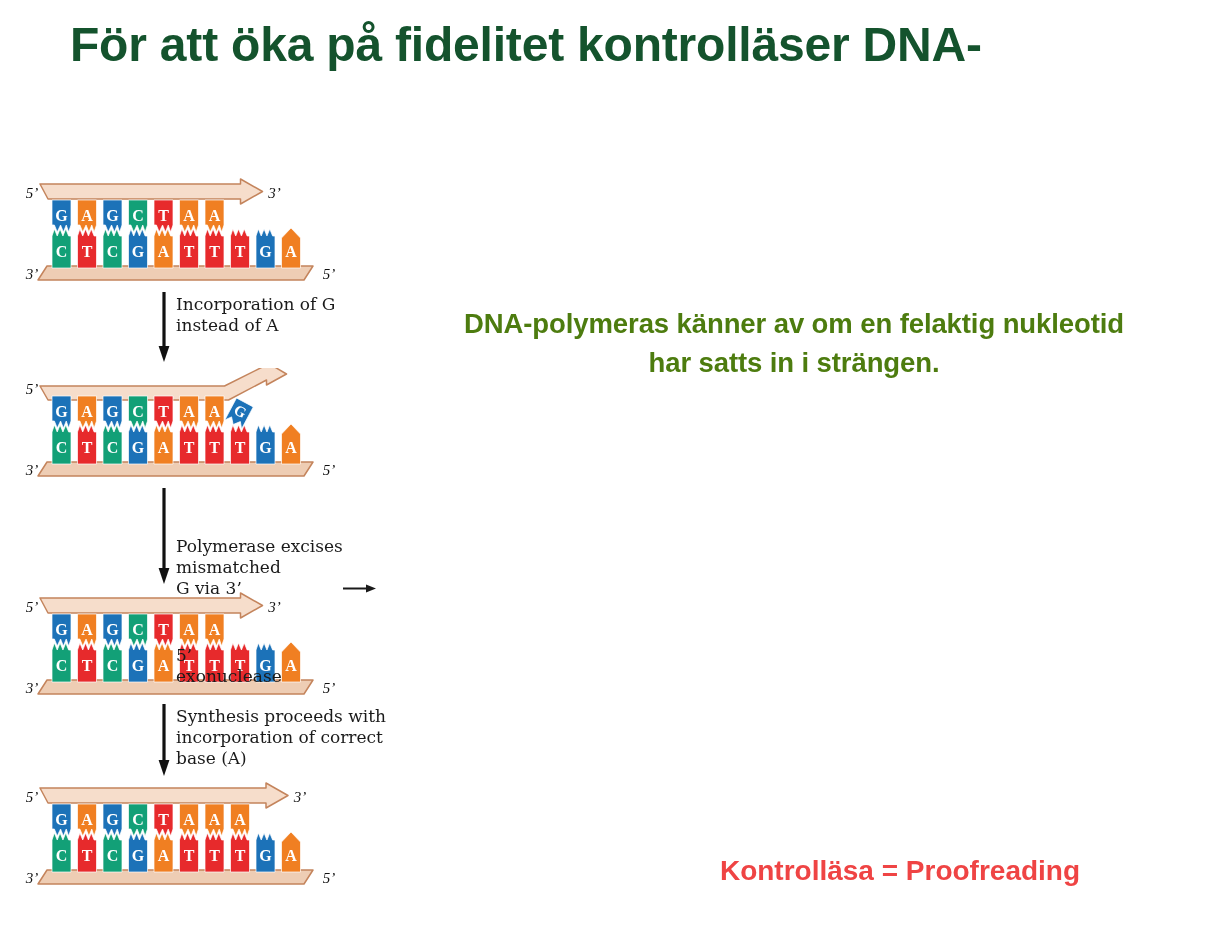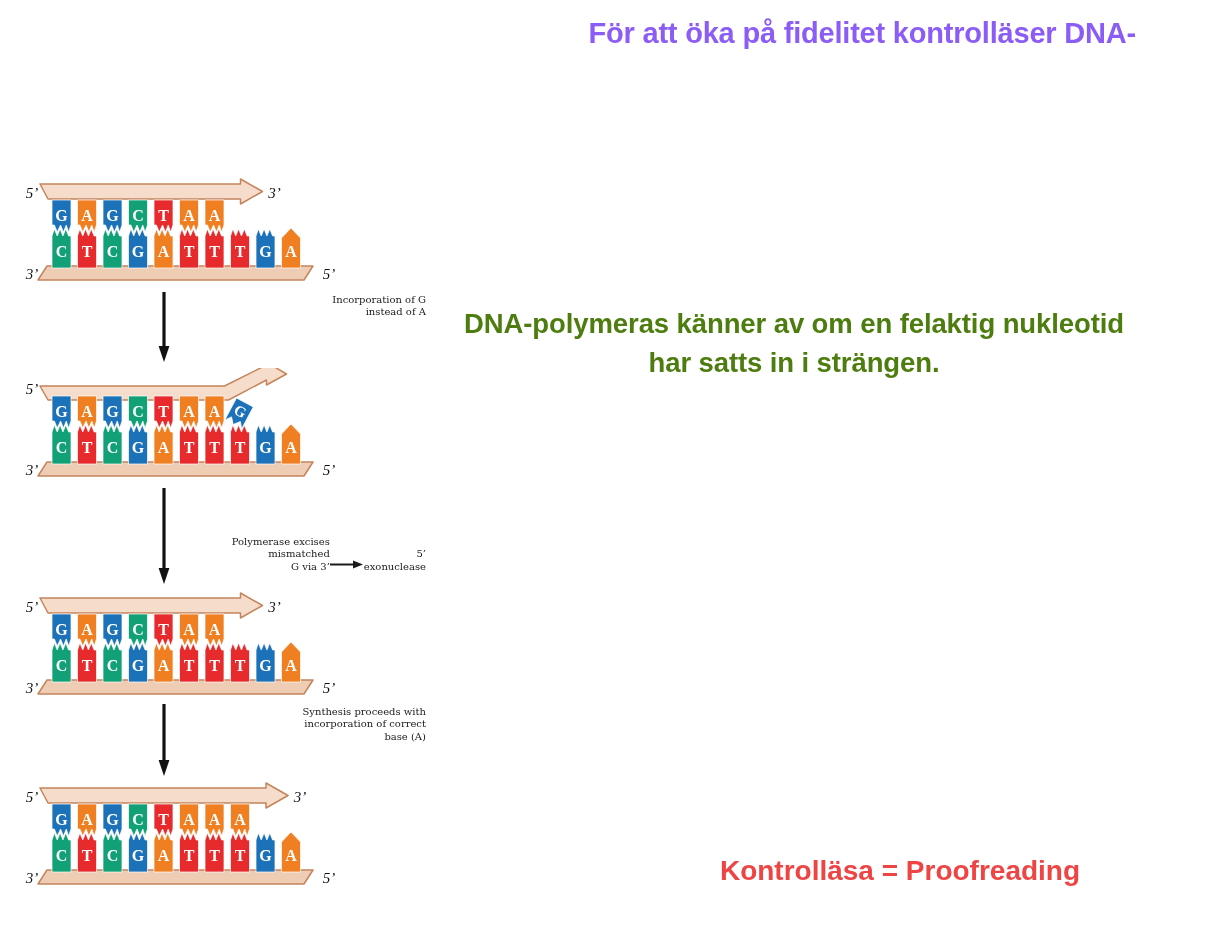--- a/index.html
+++ b/index.html
@@ -6,22 +6,22 @@
   body{
     width:1206px;height:938px;background:#ffffff;overflow:hidden;
     font-family:"Liberation Sans", sans-serif;color:#000;
     position:relative;
   }
   #slide{position:absolute;inset:0;}
 
   
   #title{
     position:absolute;left:70px;top:16px;width:1066px;
-    text-align:right;font-size:29px;line-height:1.22;
-    font-weight:700;letter-spacing:-.2px;color:#8b5cf6;
+    text-align:left;font-size:48px;line-height:1.22;
+    font-weight:700;letter-spacing:-.2px;color:#14532d;
   }
   #title .ln{display:block;}
 
   
   #body-text{
     position:absolute;left:449px;top:305px;width:690px;
     text-align:center;font-size:27.5px;line-height:1.40;
     font-weight:700;color:#4d7c0f;letter-spacing:-.1px;
   }
   #body-text p{margin:0;}
@@ -35,21 +35,21 @@
   #figure{position:absolute;left:8px;top:172px;width:420px;height:766px;}
 
   .panel{position:absolute;left:0;width:360px;height:118px;}
   .panel svg{display:block;}
 
   
   .step{position:absolute;left:150px;}
   .step .cap{
     position:absolute;left:18px;top:2px;width:250px;
     font-family:"DejaVu Serif", serif;
-    font-size:10px;line-height:1.23;color:#1a1a1a;white-space:pre-line;text-align:right;
+    font-size:17px;line-height:1.23;color:#1a1a1a;white-space:pre-line;
   }
   .step .cap .inl{display:inline-block;margin-top:46px;}
 </style>
 </head>
 <body>
 
 <div id="slide">
 
   <div id="title">
     <span class="ln">För att öka på fidelitet kontrolläser DNA-</span>

